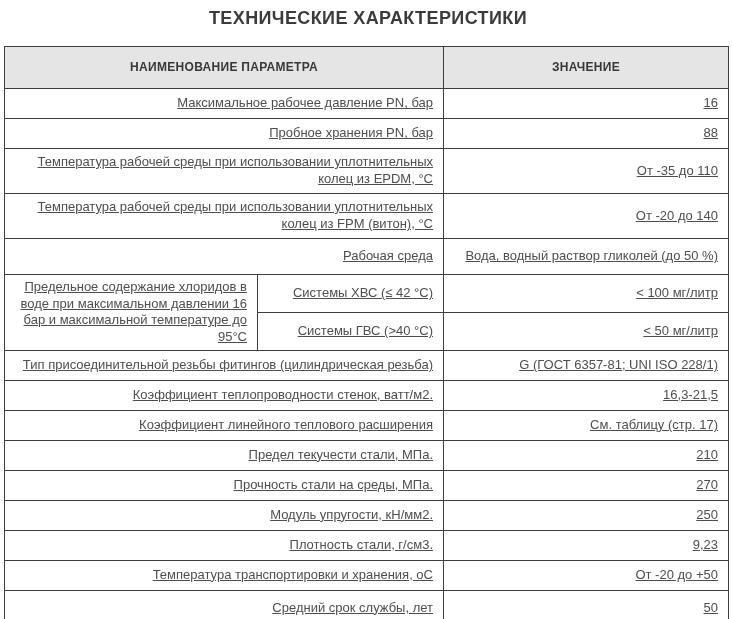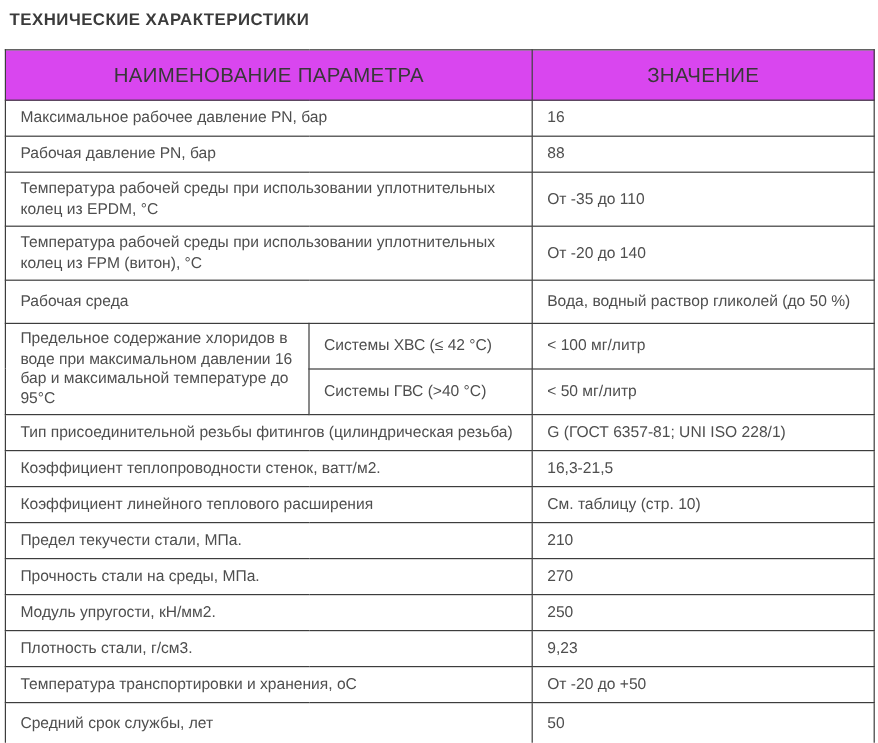--- a/index.html
+++ b/index.html
@@ -4,52 +4,53 @@
 <style>
   * { box-sizing: border-box; margin: 0; padding: 0; }
   html, body {
     width: 732px; height: 619px;
     background: #ffffff;
     font-family: "Liberation Sans", sans-serif;
     overflow: hidden;
   }
   .page { padding: 6px 4px 0 4px; }
   .title {
-    font-size: 14px;
+    font-size: 18px;
     font-weight: bold;
     color: #3b3b3b;
     letter-spacing: 0.4px;
     margin: 2px 0 0 4px;
+    text-align: center;
   }
   table.spec-table {
     border-collapse: collapse;
     table-layout: fixed;
     width: 724px;
     margin-top: 17px;
   }
   col.c1 { width: 253px; }
   col.c2 { width: 186px; }
   col.c3 { width: 285px; }
   .spec-table th, .spec-table td {
     border: 1px solid #3d3d3d;
     vertical-align: middle;
     color: #4e4e4e;
     font-size: 13px;
     line-height: 1.28;
   }
   .spec-table th {
-    background: #d946ef;
+    background: #e5e5e5;
     height: 42px;
     text-align: center;
-    font-size: 17px;
-    font-weight: normal;
+    font-size: 12px;
+    font-weight: bold;
     color: #383838;
     letter-spacing: 0.3px;
   }
-  .spec-table td { padding: 4px 10px 4px 12px; text-align: left; }
+  .spec-table td { padding: 4px 10px 4px 12px; text-align: right; text-decoration: underline; }
   tr.h30  td { height: 30px; }
   tr.h36  td { height: 36px; }
   tr.h45  td { height: 45px; }
   tr.hsub td { height: 34px; }
 </style>
 </head>
 <body>
 
 <div class="page">
   <h1 class="title">ТЕХНИЧЕСКИЕ ХАРАКТЕРИСТИКИ</h1>
@@ -65,21 +66,21 @@
         <th colspan="2">НАИМЕНОВАНИЕ ПАРАМЕТРА</th>
         <th>ЗНАЧЕНИЕ</th>
       </tr>
     </thead>
     <tbody>
       <tr class="h30">
         <td colspan="2">Максимальное рабочее давление PN, бар</td>
         <td>16</td>
       </tr>
       <tr class="h30">
-        <td colspan="2">Рабочая давление PN, бар</td>
+        <td colspan="2">Пробное хранения PN, бар</td>
         <td>88</td>
       </tr>
       <tr class="h45">
         <td colspan="2">Температура рабочей среды при использовании уплотнительных колец из EPDM, °С</td>
         <td>От -35 до 110</td>
       </tr>
       <tr class="h45">
         <td colspan="2">Температура рабочей среды при использовании уплотнительных колец из FPM (витон), °С</td>
         <td>От -20 до 140</td>
       </tr>
@@ -99,21 +100,21 @@
       <tr class="h30">
         <td colspan="2">Тип присоединительной резьбы фитингов (цилиндрическая резьба)</td>
         <td>G (ГОСТ 6357-81; UNI ISO 228/1)</td>
       </tr>
       <tr class="h30">
         <td colspan="2">Коэффициент теплопроводности стенок, ватт/м2.</td>
         <td>16,3-21,5</td>
       </tr>
       <tr class="h30">
         <td colspan="2">Коэффициент линейного теплового расширения</td>
-        <td>См. таблицу (стр. 10)</td>
+        <td>См. таблицу (стр. 17)</td>
       </tr>
       <tr class="h30">
         <td colspan="2">Предел текучести стали, МПа.</td>
         <td>210</td>
       </tr>
       <tr class="h30">
         <td colspan="2">Прочность стали на среды, МПа.</td>
         <td>270</td>
       </tr>
       <tr class="h30">

